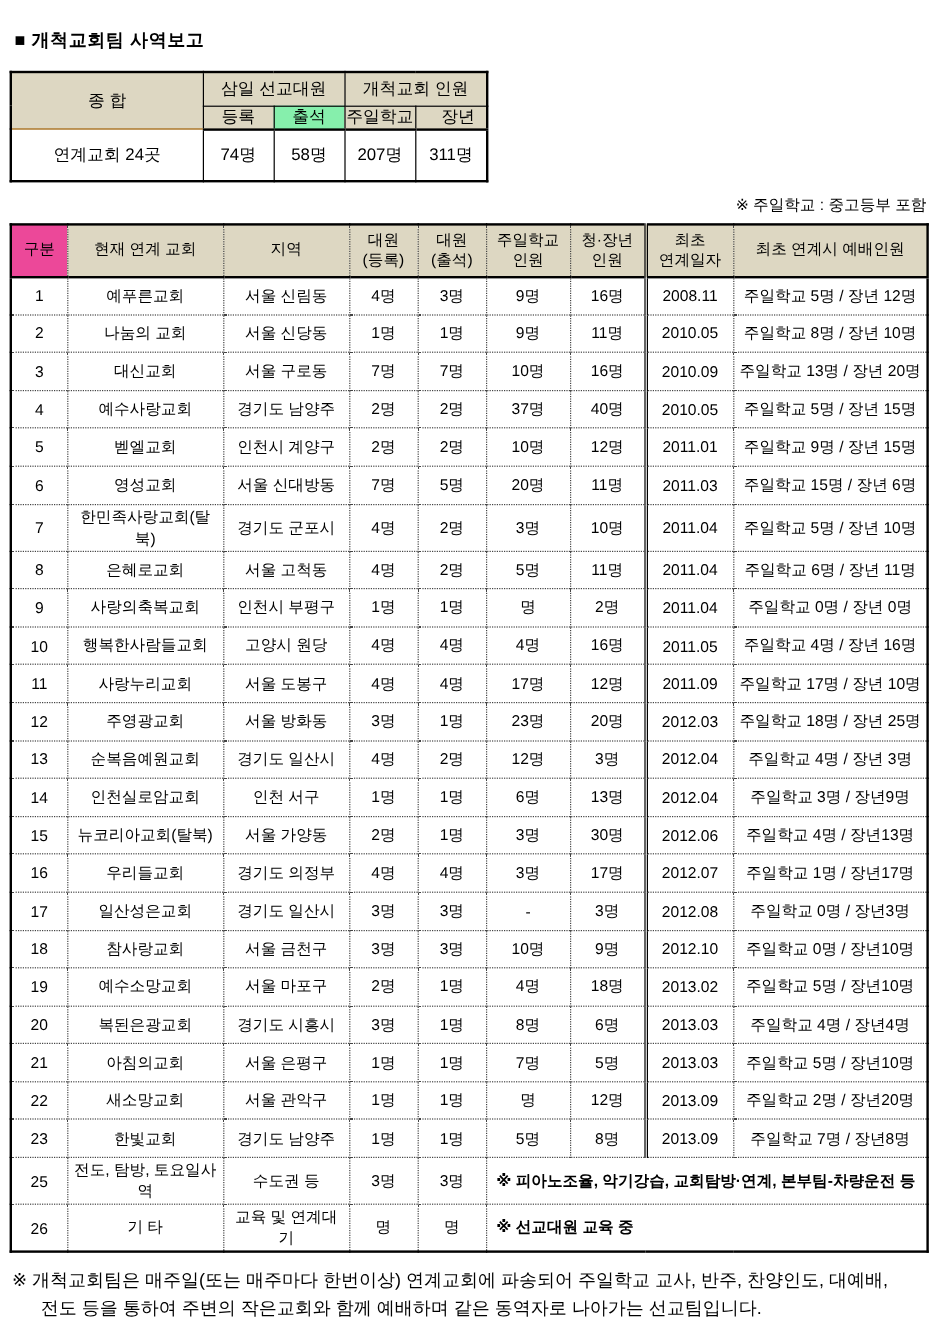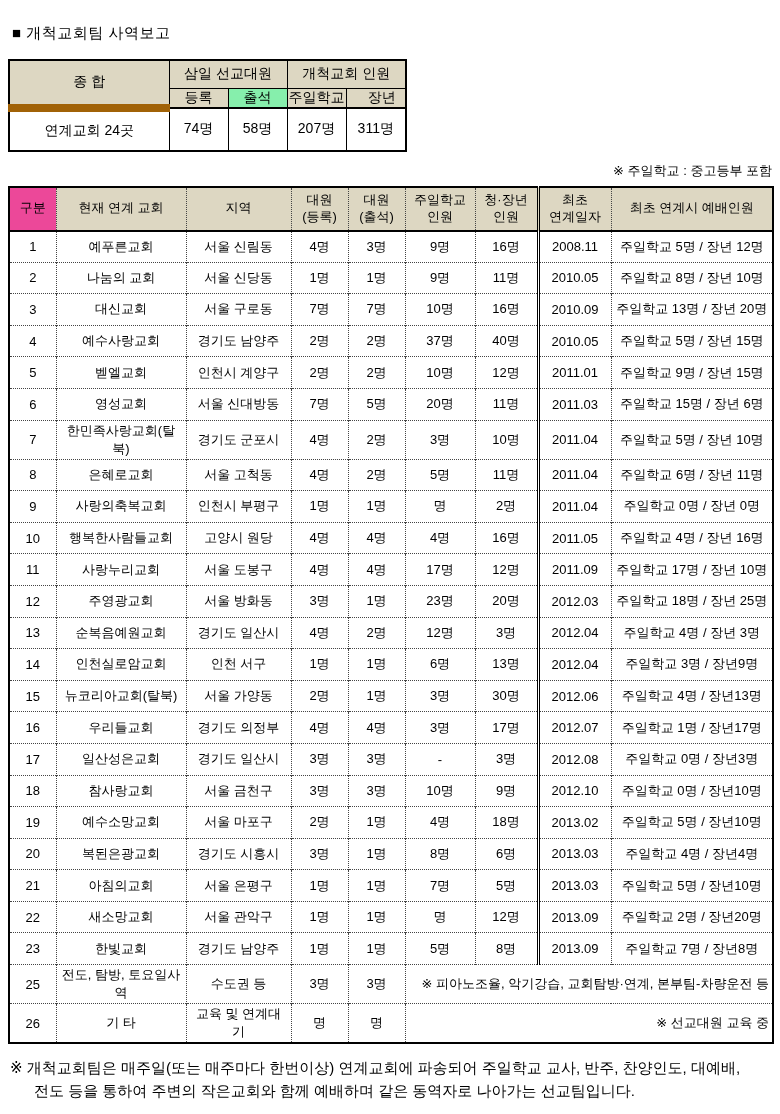--- a/index.html
+++ b/index.html
@@ -7,42 +7,42 @@
   body {
     font-family: "Liberation Sans", "DejaVu Sans", sans-serif;
     color: #000;
     position: relative;
     height: 1114px;
     overflow: hidden;
   }
   .page-title {
     margin: 24px 0 16px 12px;
     font-size: 15px;
-    font-weight: normal;
+    font-weight: bold;
     letter-spacing: 0.5px;
   }
   
   table { border-collapse: collapse; table-layout: fixed; }
   .summary-table {
     margin: 12px 0 0 8px;
     width: 397px;
     border: 2px solid #000;
     text-align: center;
   }
   .summary-table th, .summary-table td {
     border: 1px solid #000;
     font-weight: normal;
     font-size: 14px;
     vertical-align: middle;
   }
   .summary-table th { background: #ddd7c2; }
   .summary-table .grp { height: 28px; }
   .summary-table .sub th { height: 16px; border-bottom: 2px solid #000; }
   .summary-table .data td { height: 43px; background: #fff; }
-  .summary-table .total-cell { border-bottom: 8px solid #a16207; }
+  .summary-table .total-cell { border-bottom: 1px solid #a16207; }
   
   .top-note {
     width: 764px;
     margin: 10px 8px 0 8px;
     text-align: right;
     font-size: 13px;
   }
   
   .report-table {
     margin: 6px 0 0 8px;
@@ -65,21 +65,21 @@
     font-size: 13px;
     height: 31.6px;
     vertical-align: middle;
     border-left: 1px dotted #444;
     border-top: 1px dotted #444;
     padding: 1px 3px;
     background: #fff;
   }
   .report-table th:first-child, .report-table td:first-child { border-left: none; }
   .report-table th.dbl, .report-table td.dbl { border-left: 3px double #000; }
-  .report-table td.merged { text-align: right; padding-left: 8px; }
+  .report-table td.merged { text-align: left; padding-left: 8px; font-weight: bold; }
   
   .footnotes {
     margin: 12px 8px 0 10px;
     font-size: 15px;
     line-height: 1.55;
   }
   .footnotes .fn-line { display: block; }
   .footnotes .indent { padding-left: 24px; }
 </style>
 </head>

